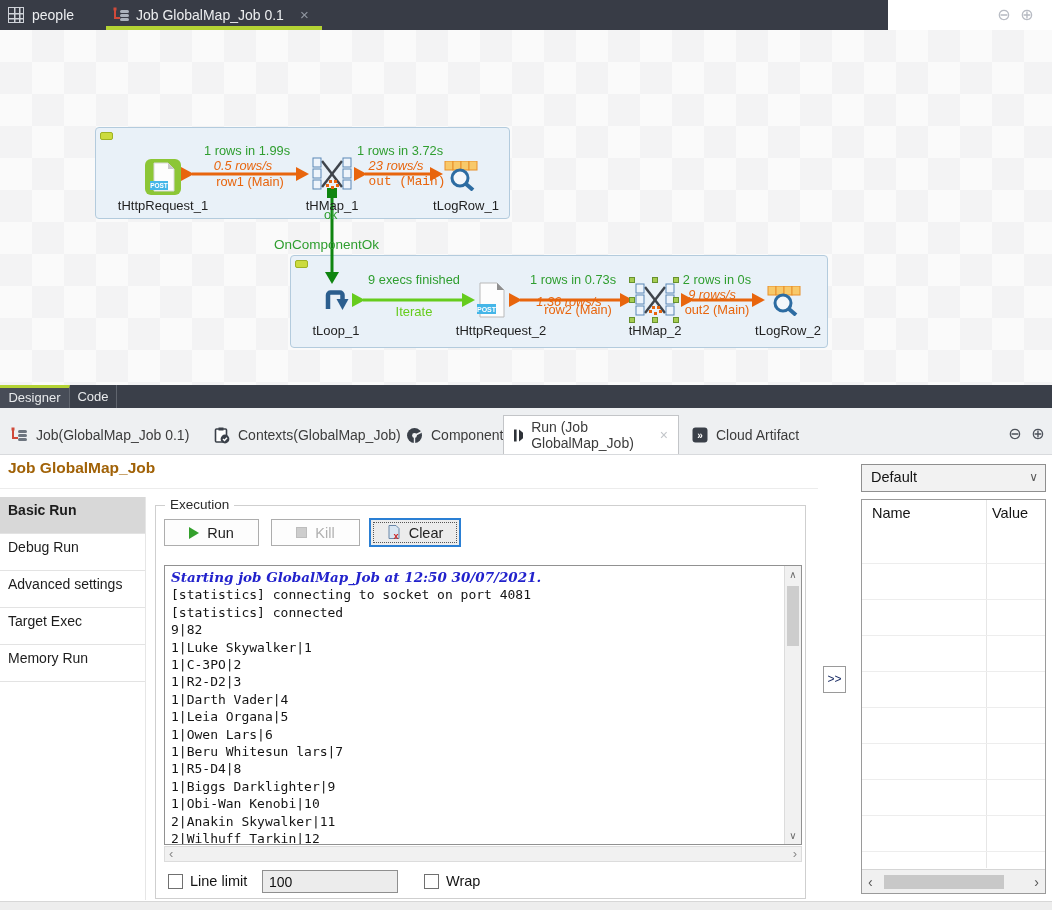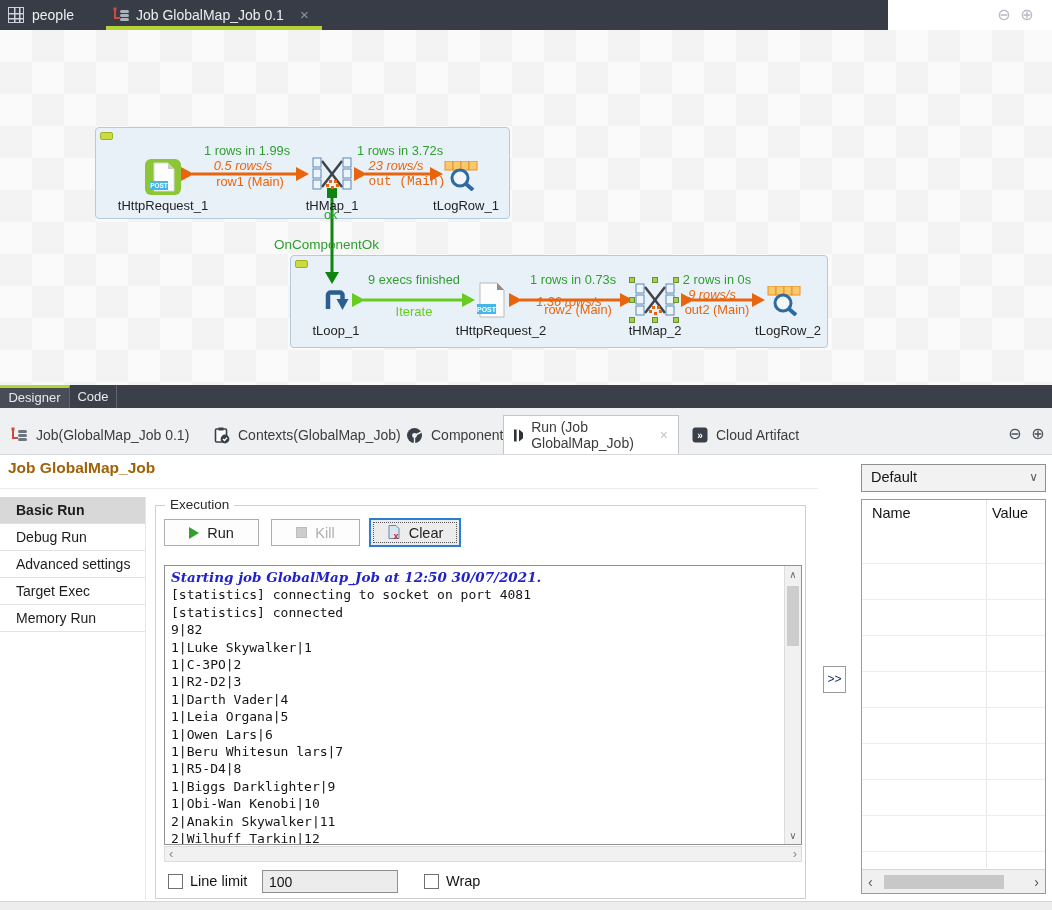--- a/index.html
+++ b/index.html
@@ -42,21 +42,21 @@
   .paneltabs { left:0; top:408px; width:1052px; height:47px; background:#eef0f2; border-bottom:1px solid #d8dadd; }
   .ptab { position:absolute; bottom:0; height:38px; display:flex; align-items:center; gap:8px; padding:0 10px; font-size:14px; color:#3c3c3c;margin-top:18px; }
   .ptab.active { background:#fff; border:1px solid #c3c5c8; border-bottom:none; height:39px; }
   .pt-close { color:#c2c5c9; font-size:14px; margin-left:6px; }
   .circ-btn.dark { color:#4d525b; }
 
   
   .run-title { left:8px; top:459px; font-size:15.5px; font-weight:bold; color:#a16207; }
   .title-sep { left:0; top:488px; width:818px; height:1px; background:#ececec; }
   .sidebar { left:0; top:497px; width:146px; height:403px; border-right:1px solid #e6e6e6; background:#fff; }
-  .side-item { height:27px; line-height:27px; padding-left:16px; font-size:14px; color:#1c1c1c; border-bottom:1px solid #e3e3e3; background:#fff; }
+  .side-item { height:37px; line-height:27px; padding-left:8px; font-size:14px; color:#1c1c1c; border-bottom:1px solid #e3e3e3; background:#fff; }
   .side-item.selected { background:#d8d8d8; font-weight:bold; }
 
   .exec-group { left:155px; top:505px; width:651px; height:394px; border:1px solid #cfcfcf; }
   .exec-legend { left:165px; top:497px; background:#fff; padding:0 5px; font-size:13.5px; color:#2b2b2b; }
 
   .btn { display:flex; align-items:center; justify-content:center; gap:8px; background:#fdfdfd; border:1px solid #adadad; font-size:14.5px; color:#222; }
   .btn.disabled { color:#b0b0b0; }
   .btn.focused { border:2px solid #2a7fd4; background:#ececec; outline:1px dotted #555; outline-offset:-5px; }
   .play-tri { width:0; height:0; border-left:10px solid #33a02c; border-top:6px solid transparent; border-bottom:6px solid transparent; }
   .kill-sq { width:11px; height:11px; background:#cdcdcd; border:1px solid #bdbdbd; }

